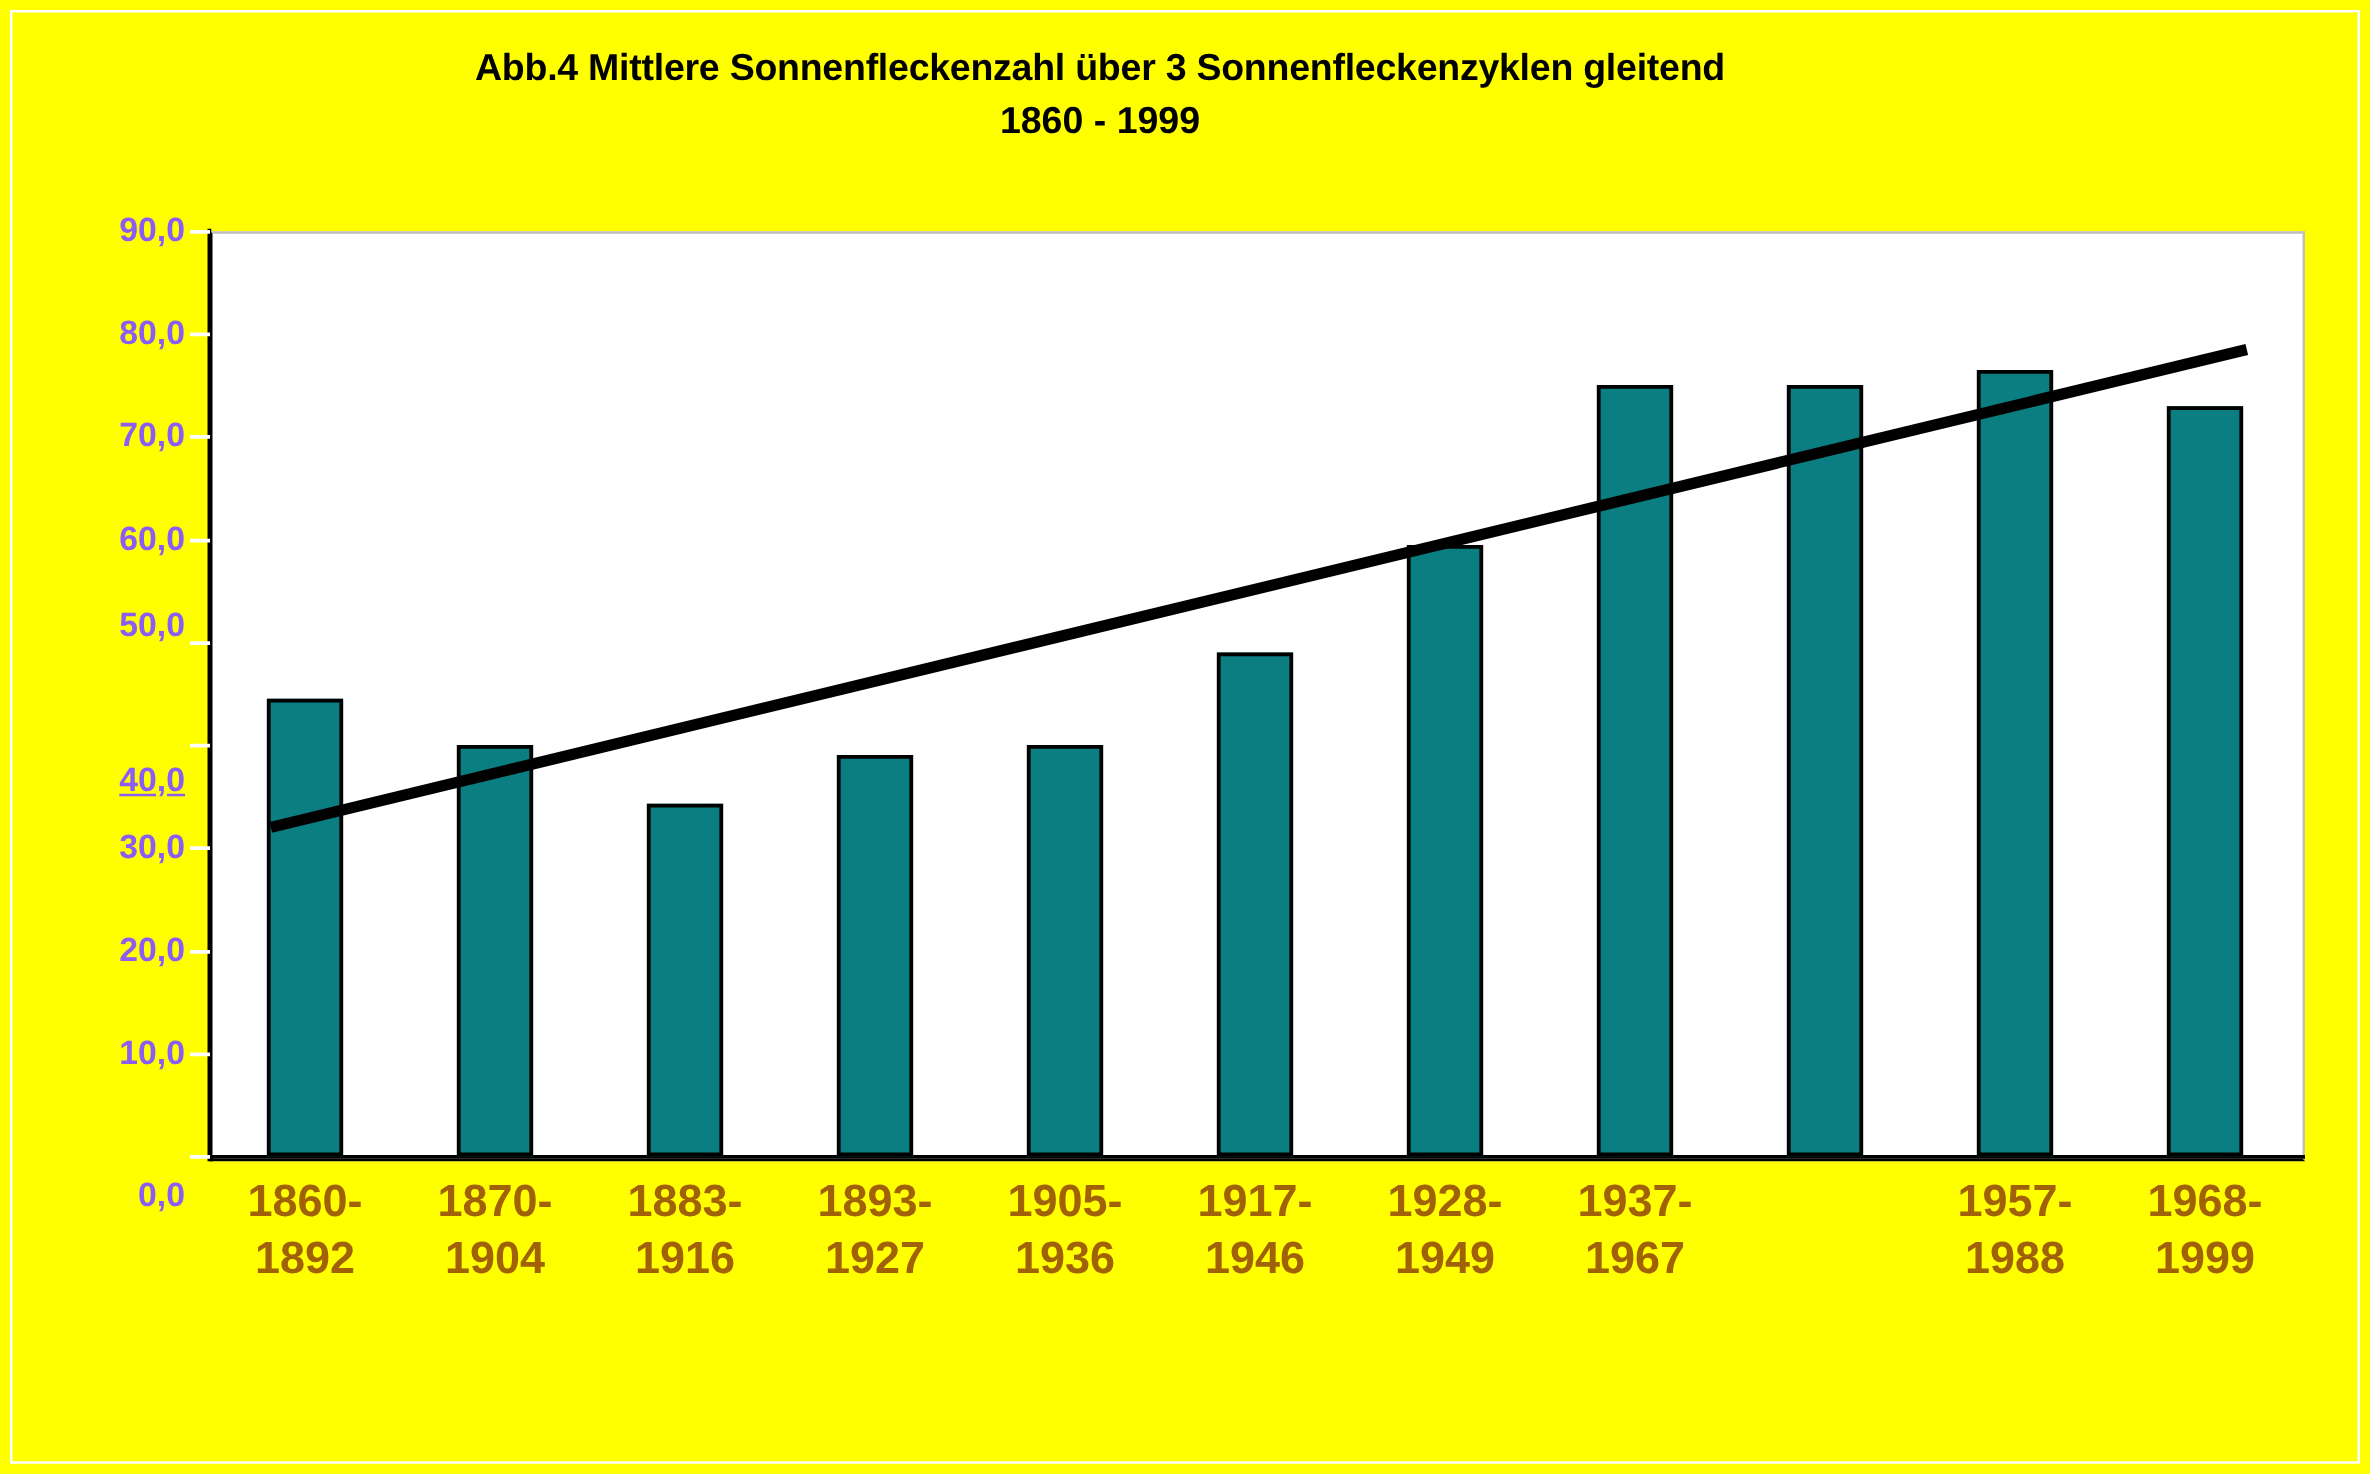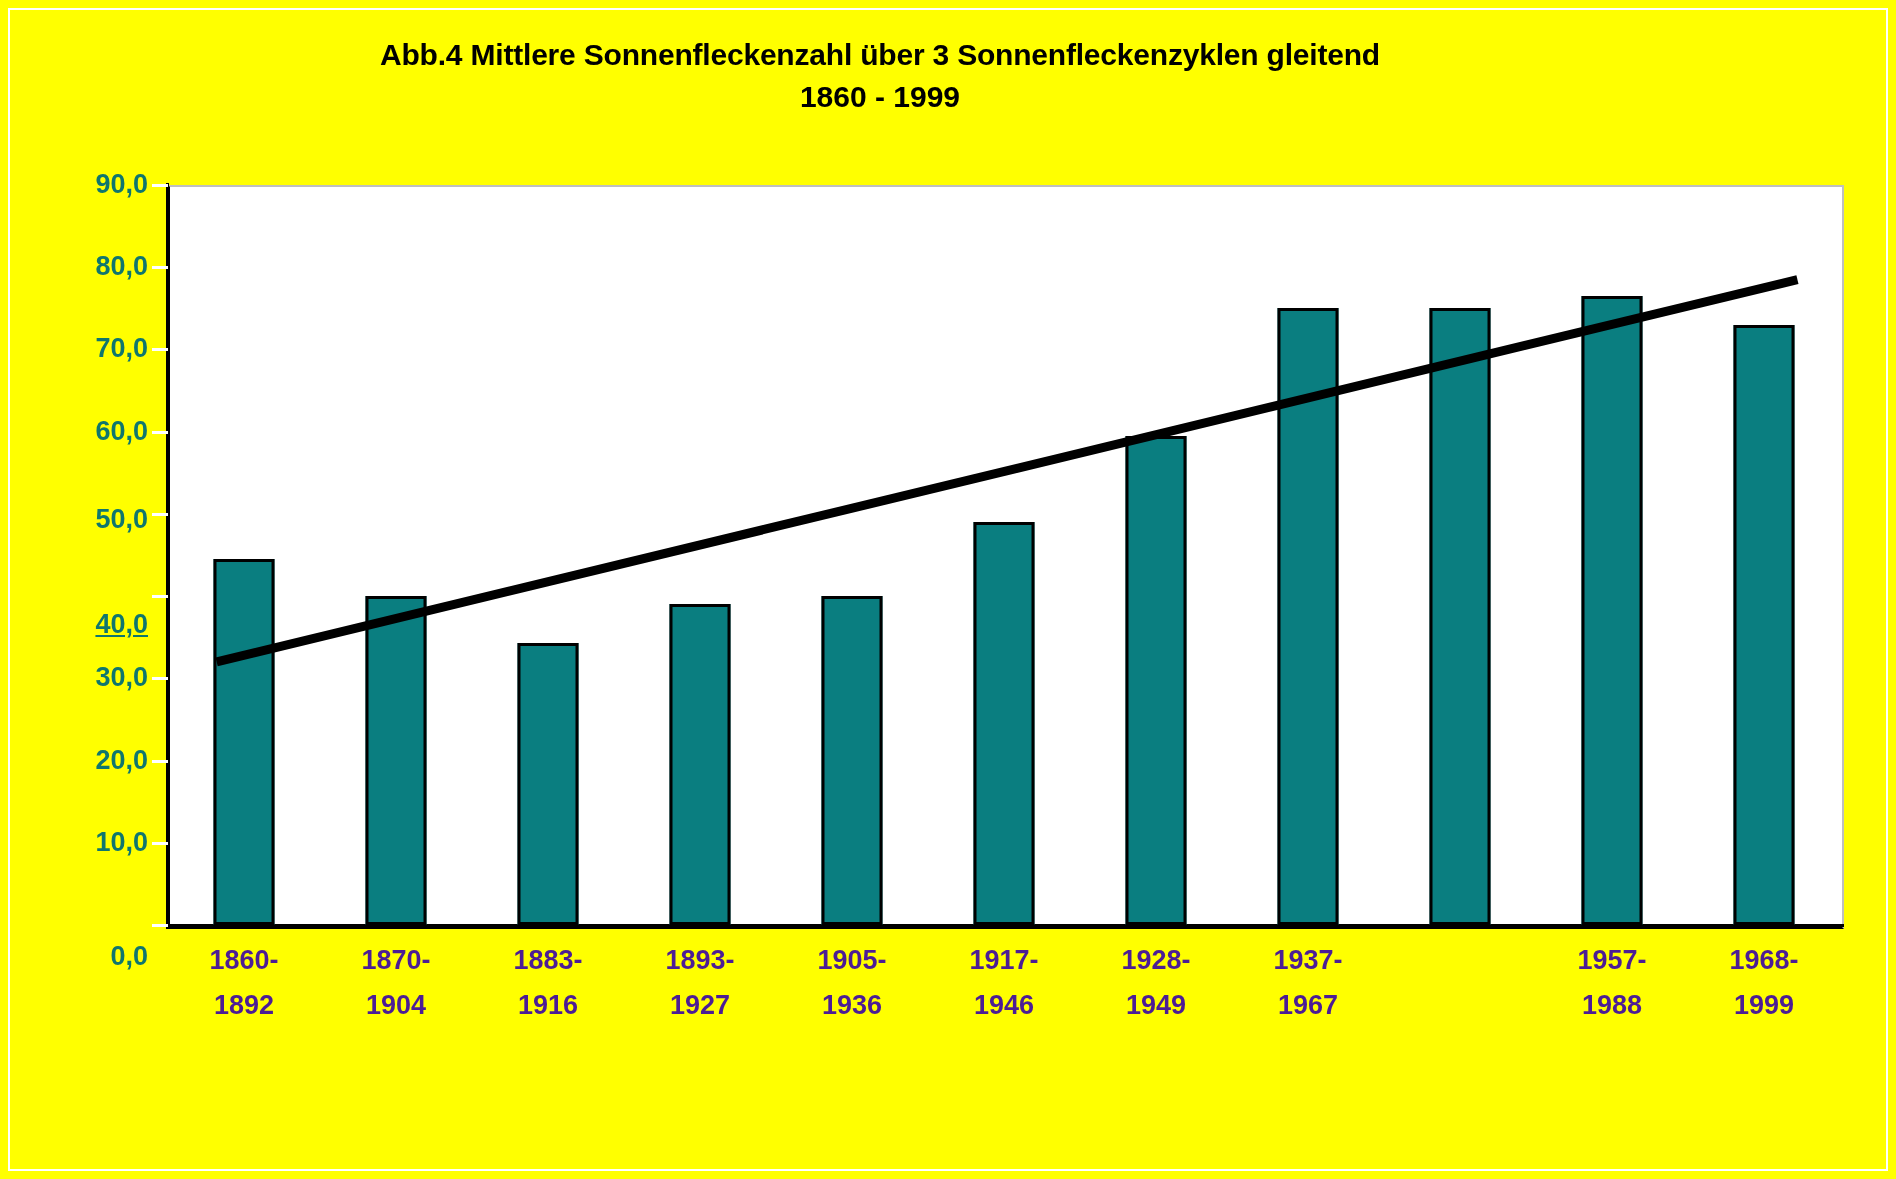--- a/index.html
+++ b/index.html
@@ -97,21 +97,21 @@
     height: 3px;
     background: #FFFFFF;
   }
   .y-label {
     position: absolute;
     right: 0;
     width: 100px;
     text-align: right;
     font-size: 27px;
     font-weight: bold;
-    color: #0f766e;
+    color: #8b5cf6;
     line-height: 1;
   }
   #y-labels {
     position: absolute;
     left: 40px;
     top: 0;
     width: 108px;
     height: 1179px;
   }
 
@@ -153,23 +153,23 @@
     position: absolute;
     left: 168px;
     top: 938px;
     width: 1672px;
     height: 120px;
   }
   .x-label {
     position: absolute;
     top: 0;
     text-align: center;
-    font-size: 27px;
-    font-weight: bold;
-    color: #4c1d95;
+    font-size: 36px;
+    font-weight: bold;
+    color: #a16207;
     line-height: 45px;
   }
   .x-label span {
     display: block;
   }
 </style>
 </head>
 <body>
 
 <div id="page">
@@ -195,21 +195,21 @@
       <div class="y-tick" style="top: 677.333px;"></div>
       <div class="y-tick" style="top: 759.556px;"></div>
       <div class="y-tick" style="top: 841.778px;"></div>
       <div class="y-tick" style="top: 924px;"></div>
     </div>
   <div id="y-labels">
       <div class="y-label" style="top: 171px;">90,0</div>
       <div class="y-label" style="top: 253.222px;">80,0</div>
       <div class="y-label" style="top: 335.444px;">70,0</div>
       <div class="y-label" style="top: 417.667px;">60,0</div>
-      <div class="y-label" style="top: 506px;">50,0</div>
+      <div class="y-label" style="top: 487px;">50,0</div>
       <div class="y-label" style="top: 611px; text-decoration: underline;">40,0</div>
       <div class="y-label" style="top: 664.333px;">30,0</div>
       <div class="y-label" style="top: 746.556px;">20,0</div>
       <div class="y-label" style="top: 828.778px;">10,0</div>
       <div class="y-label" style="top: 911px; margin-top: 32px;">0,0</div>
     </div>
 
   <div id="bars-layer">
       <div class="bar-slot" style="left: 0px; width: 152px;">
         <div class="bar" title="1860-1892: 44.5" style="width: 61px; height: 365.889px;"></div>

